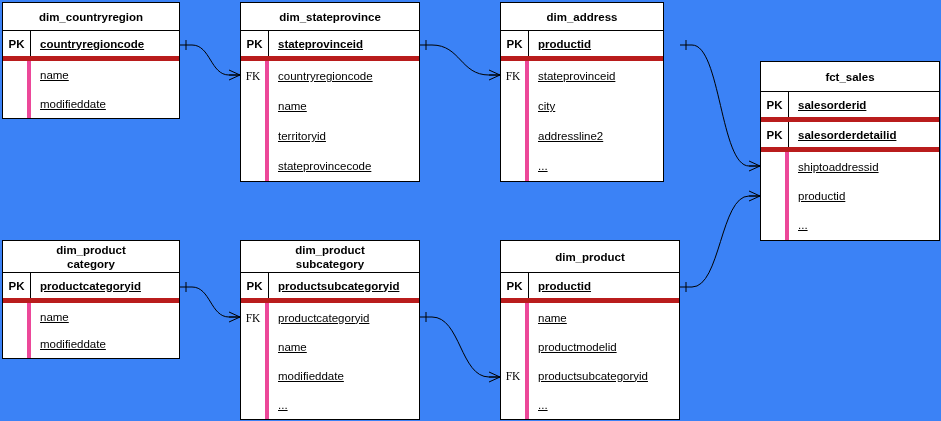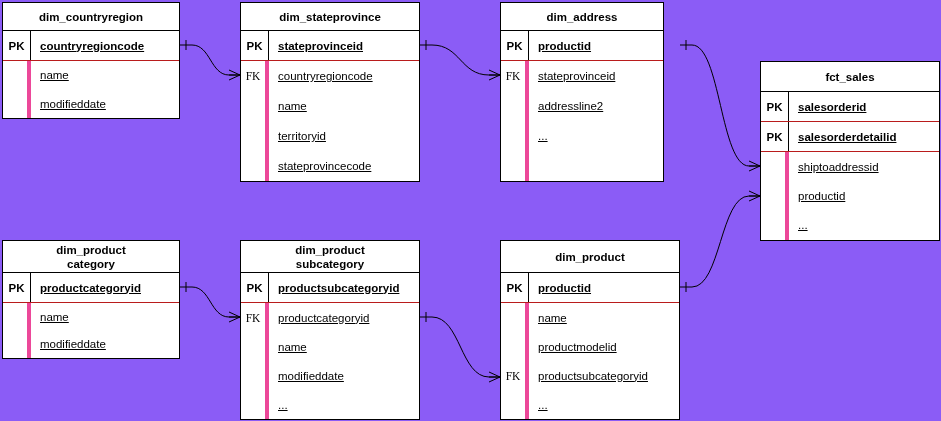--- a/index.html
+++ b/index.html
@@ -9,21 +9,21 @@
     background: #ffffff;
   }
   body {
     font-family: "Liberation Sans", sans-serif;
     -webkit-font-smoothing: antialiased;
   }
   #canvas {
     position: relative;
     width: 941px;
     height: 421px;
-    background: #8b5cf6;
+    background: #3b82f6;
     overflow: hidden;
   }
   #edges {
     position: absolute;
     left: 0;
     top: 0;
     width: 941px;
     height: 421px;
     pointer-events: none;
   }
@@ -49,21 +49,21 @@
     background: #ffffff;
   }
   .row {
     box-sizing: border-box;
     width: 100%;
     display: flex;
     align-items: center;
     background: #ffffff;
   }
   .row.sep {
-    border-bottom: 1px solid #b91c1c;
+    border-bottom: 5px solid #b91c1c;
   }
   .keycell {
     box-sizing: border-box;
     width: 28px;
     flex: 0 0 28px;
     height: 100%;
     display: flex;
     align-items: center;
     justify-content: center;
     font-size: 11.5px;
@@ -225,20 +225,21 @@
         </div>
         <div class="body-block" style="height: 120px;">
           <div class="body-keycol">
             <div class="kcell" style="height: 30px;">FK</div>
             <div class="kcell" style="height: 30px;"></div>
             <div class="kcell" style="height: 30px;"></div>
             <div class="kcell" style="height: 30px;"></div>
           </div>
           <div class="body-attrcol">
             <div class="acell" style="height: 30px;">stateprovinceid</div>
+            <div class="acell" style="height: 30px;">city</div>
             <div class="acell" style="height: 30px;">addressline2</div>
             <div class="acell" style="height: 30px;">...</div>
           </div>
         </div>
       </div>
       <div class="entity" style="left: 760px; top: 61px; width: 180px; height: 180px;">
         <div class="entity-title" style="height: 30px;">
           <span>fct_sales</span>
         </div>
         <div class="row sep" style="height: 30px;">

